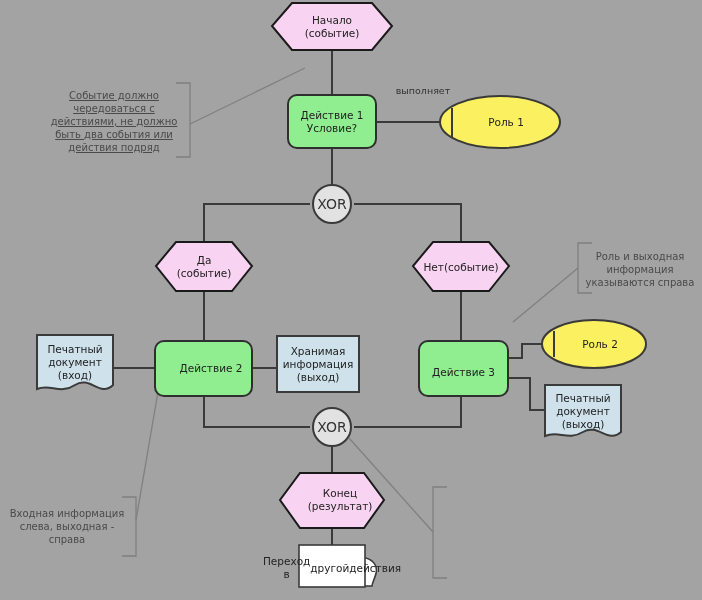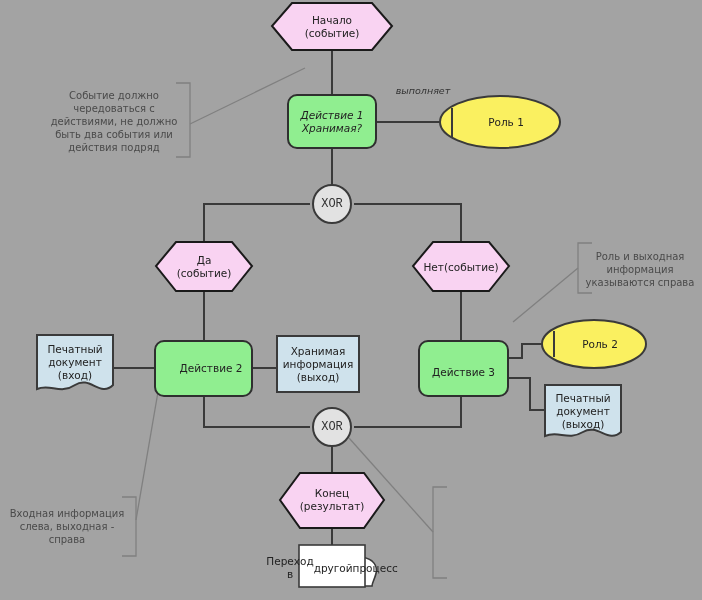--- a/index.html
+++ b/index.html
@@ -7,22 +7,22 @@
        font-family:"DejaVu Sans","Liberation Sans",sans-serif;}
   #stage{position:relative;width:702px;height:600px;background:#a3a3a3;padding-left:47px;}
   svg#diagram{position:absolute;left:0;top:0;width:702px;height:600px;}
   .node-label{
     position:absolute;display:flex;align-items:center;justify-content:center;
     text-align:center;color:#222222;pointer-events:none;
     font-family:"DejaVu Sans","Liberation Sans",sans-serif;
   }
   .lbl-shape{font-size:10.5px;line-height:13px;}
   .lbl-note{font-size:10px;line-height:13px;color:#4a4a4a;}
-  .lbl-edge{font-size:9.5px;line-height:12px;color:#333333;font-style:italic;}
-  .lbl-conn{font-size:12px;line-height:12px;color:#333333;font-family:Liberation Mono, monospace;}
+  .lbl-edge{font-size:9.5px;line-height:12px;color:#333333;}
+  .lbl-conn{font-size:14px;line-height:12px;color:#333333;}
 </style>
 </head>
 <body>
 
 <div id="stage">
 
   <svg id="diagram" viewBox="0 0 702 600">
     <defs>
 
       <clipPath id="clipNone">
@@ -110,23 +110,23 @@
 
     <path d="M 300 561 C 310 552 360 552 372 561 C 382 570 372 580 372 586 L 300 586 Z" fill="#ffffff" stroke="#3a3a3a" stroke-width="1.6"></path>
     <rect x="299" y="545" width="66" height="42" fill="#ffffff" stroke="#3a3a3a" stroke-width="1.6"></rect>
   </svg>
 
   <div class="node-label lbl-shape" style="left:272px;top:5px;width:120px;height:44px;flex-direction:column;">
     <span>Начало</span>
     <span>(событие)</span>
   </div>
 
-  <div class="node-label lbl-shape" style="left:288px;top:96px;width:88px;height:51px;flex-direction:column;font-style:italic;">
+  <div class="node-label lbl-shape" style="left:288px;top:96px;width:88px;height:51px;flex-direction:column;">
     <span>Действие 1</span>
-    <span>Хранимая?</span>
+    <span>Условие?</span>
   </div>
 
   <div class="node-label lbl-edge" style="left:380px;top:84px;width:86px;height:14px;">выполняет</div>
 
   <div class="node-label lbl-shape" style="left:452px;top:114px;width:108px;height:16px;">Роль 1</div>
 
   <div class="node-label lbl-conn" style="left:313px;top:197px;width:38px;height:14px;">XOR</div>
 
   <div class="node-label lbl-shape" style="left:156px;top:246px;width:96px;height:42px;flex-direction:column;">
     <span>Да</span>
@@ -157,31 +157,31 @@
   <div class="node-label lbl-shape" style="left:554px;top:336px;width:92px;height:16px;">Роль 2</div>
 
   <div class="node-label lbl-shape" style="left:545px;top:388px;width:76px;height:46px;flex-direction:column;">
     <span>Печатный</span>
     <span>документ</span>
     <span>(выход)</span>
   </div>
 
   <div class="node-label lbl-conn" style="left:313px;top:420px;width:38px;height:14px;">XOR</div>
 
-  <div class="node-label lbl-shape" style="left:280px;top:479px;width:104px;height:42px;flex-direction:column;align-items:center;">
+  <div class="node-label lbl-shape" style="left:288px;top:479px;width:104px;height:42px;flex-direction:column;align-items:center;">
     <span>Конец</span>
     <span>(результат)</span>
   </div>
 
   <div class="node-label lbl-shape" style="left:299px;top:547px;width:66px;height:42px;flex-direction:row;">
     <span>Переход в</span>
     <span>другой</span>
-    <span>процесс</span>
+    <span>действия</span>
   </div>
 
-  <div class="node-label lbl-note" style="left:48px;top:84px;width:132px;height:74px;">Событие должно чередоваться с действиями, не должно быть два события или действия подряд</div>
+  <div class="node-label lbl-note" style="left:48px;top:84px;width:132px;height:74px;text-decoration:underline;">Событие должно чередоваться с действиями, не должно быть два события или действия подряд</div>
 
   <div class="node-label lbl-note" style="left:584px;top:246px;width:112px;height:46px;">Роль и выходная информация указываются справа</div>
 
   <div class="node-label lbl-note" style="left:2px;top:497px;width:130px;height:58px;">Входная информация слева, выходная - справа</div>
 
 
 </div>
 
 </body></html>

